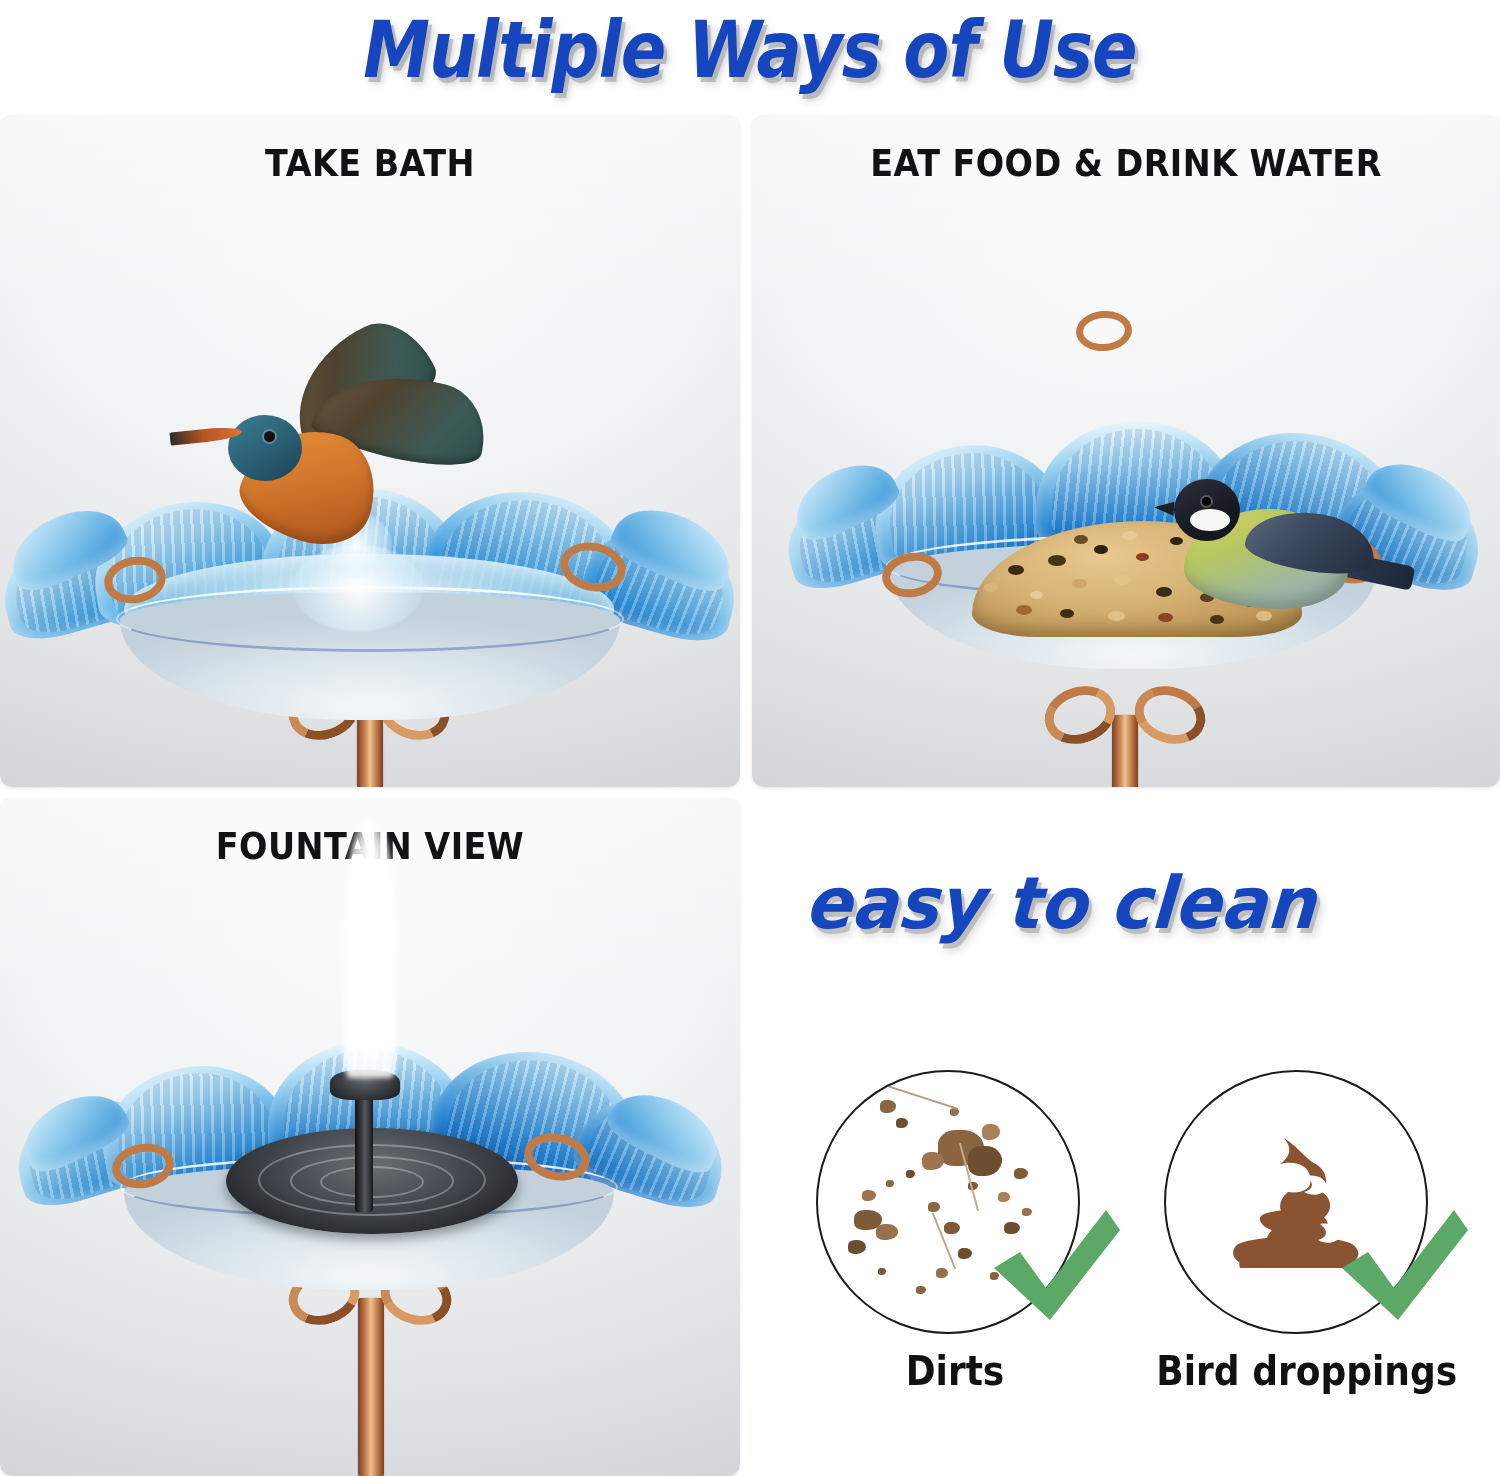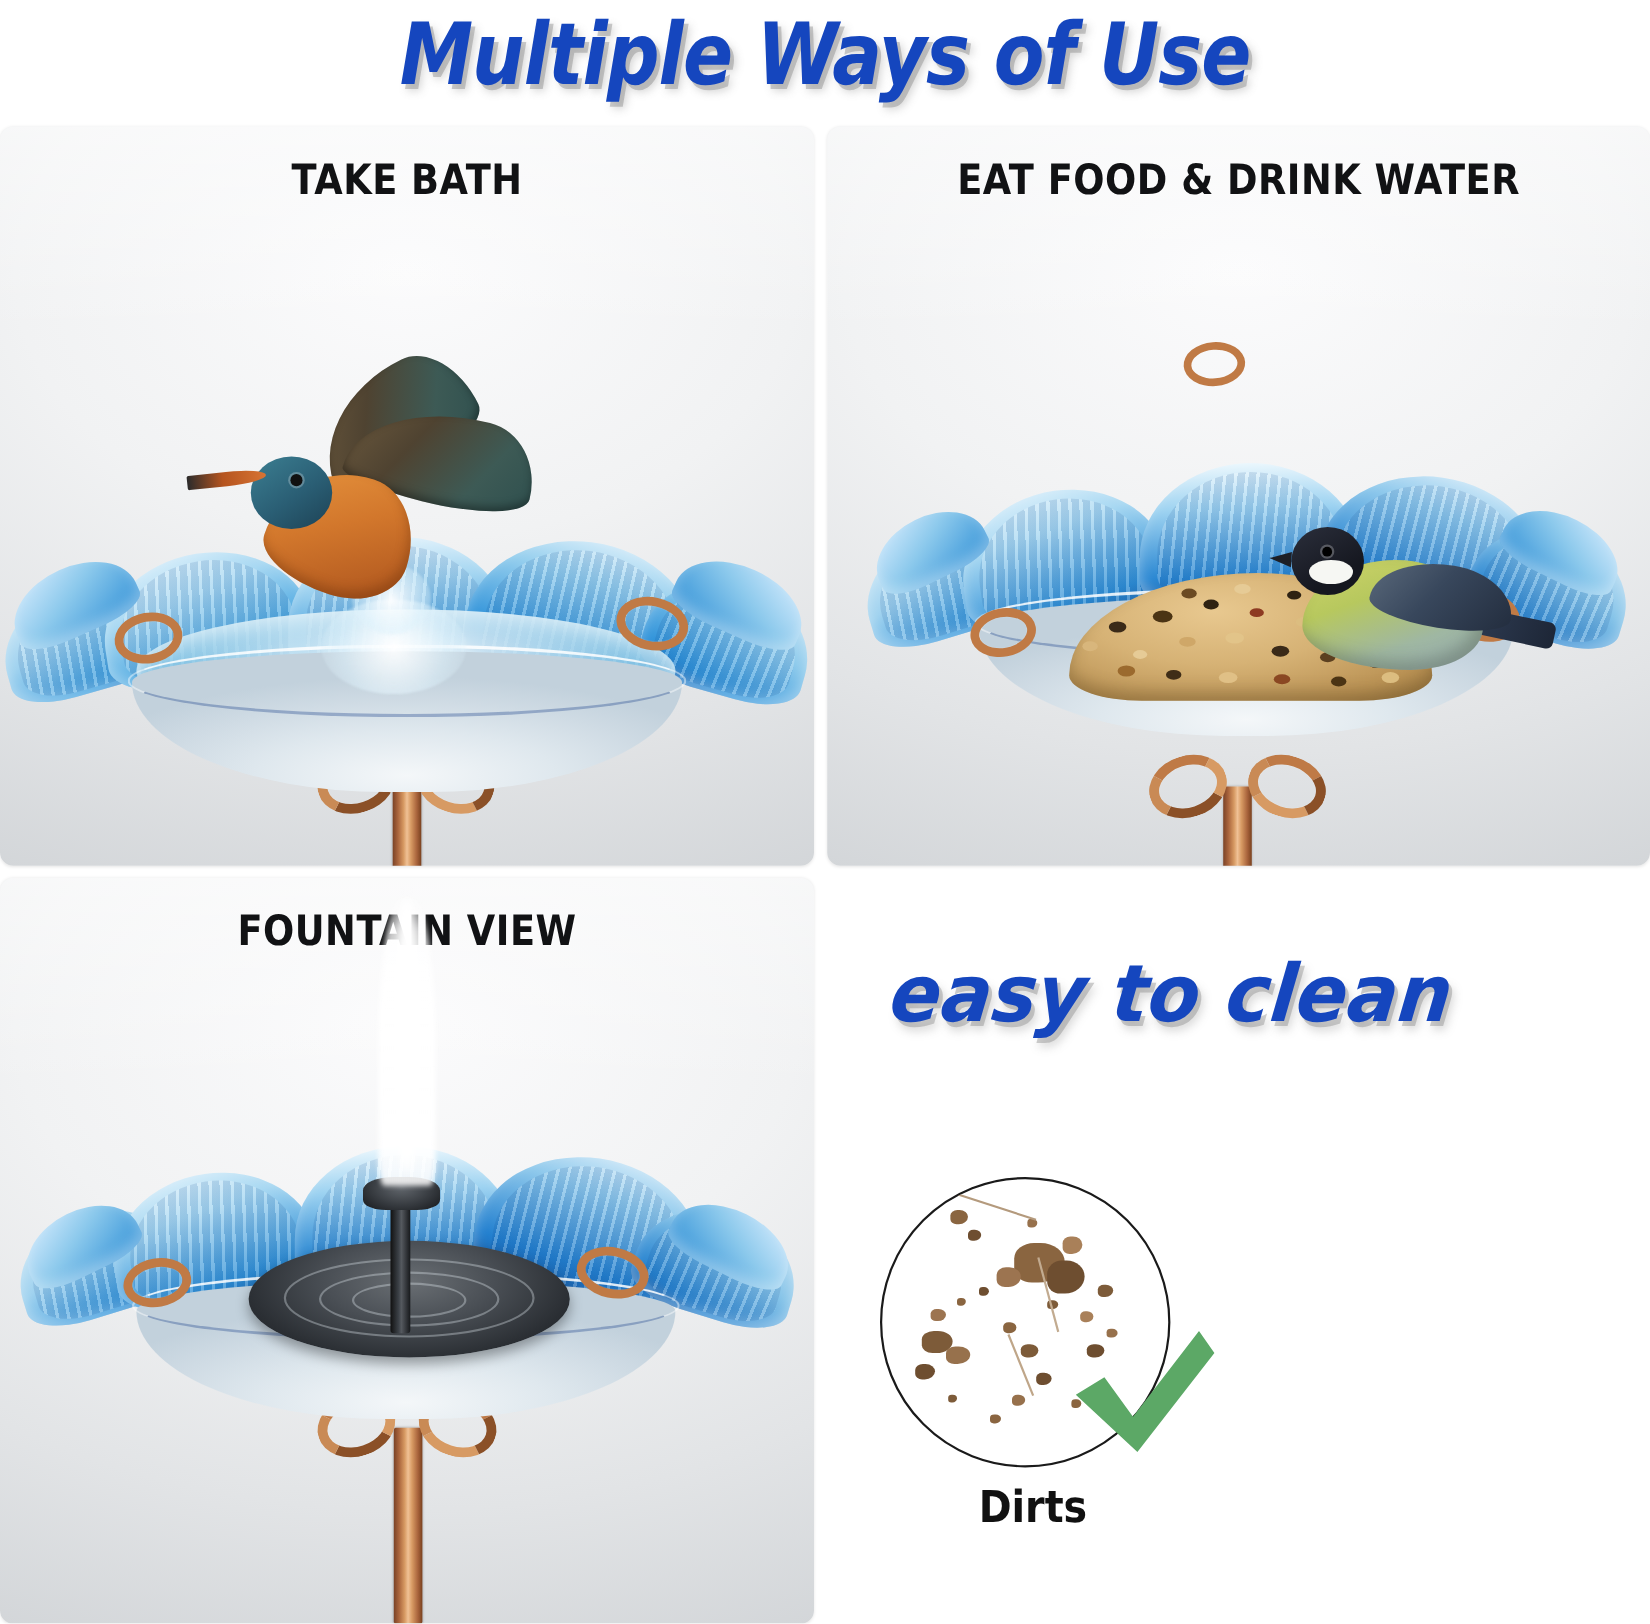--- a/index.html
+++ b/index.html
@@ -515,21 +515,21 @@
       <div class="fountain-ripple" style="left:320px; top:368px; width:104px; height:32px;"></div>
       <div class="fountain-stem" style="left:355px; top:290px; width:18px; height:124px;"></div>
       <div class="fountain-head" style="left:330px; top:272px; width:70px; height:30px;"></div>
     </div>
   </div>
 
   <div id="easy-clean-block">
 
     <div class="script-head" style="left:58px; top:62px;">easy to clean</div>
 
-    <div class="clean-circle-group" style="left:34px; top:272px; width:306px; height:370px;">
+    <div class="clean-circle-group" style="left:50px; top:272px; width:306px; height:370px;">
 
       <div class="clean-circle" style="left:14px; top:0px; width:264px; height:264px;">
 
         <div class="dirt-spot" style="left:120px;top:58px;width:46px;height:36px;background:#8a6540;"></div>
         <div class="dirt-spot" style="left:150px;top:74px;width:34px;height:30px;background:#6e4e30;"></div>
         <div class="dirt-spot" style="left:104px;top:80px;width:22px;height:18px;background:#9c7450;"></div>
         <div class="dirt-spot" style="left:164px;top:52px;width:18px;height:16px;background:#a98059;"></div>
         <div class="dirt-spot" style="left:62px;top:28px;width:16px;height:13px;background:#8a6540;"></div>
         <div class="dirt-spot" style="left:78px;top:46px;width:12px;height:10px;background:#6e4e30;"></div>
         <div class="dirt-spot" style="left:44px;top:118px;width:14px;height:11px;background:#9c7450;"></div>
@@ -557,15 +557,38 @@
         <div style="position:absolute;left:96px;top:168px;width:60px;height:2px;background:#bfa689;transform:rotate(68deg);"></div>
       </div>
 
       <svg class="check-mark" style="left:186px; top:136px;" width="134" height="118" viewBox="0 0 134 118">
         <path d="M6 62 L32 46 L58 82 L118 4 L132 24 L62 114 Z" fill="#5CA866"></path>
       </svg>
 
       <div class="clean-label" style="left:0; top:278px;">Dirts</div>
     </div>
 
+    <div class="clean-circle-group" style="left:388px; top:272px; width:326px; height:370px;">
+
+      <div class="clean-circle" style="left:24px; top:0px; width:264px; height:264px;">
+        <svg class="poop" width="148" height="140" viewBox="0 0 148 140">
+          <path d="M62 6 C72 18 66 26 58 32 C74 28 86 34 88 44 C92 58 78 62 66 60
+                   C54 70 56 84 70 88 C52 92 40 104 46 116 C28 118 14 126 18 136
+                   L130 136 C136 124 122 116 106 114 C116 104 112 92 98 88
+                   C110 82 112 68 100 60 C108 50 104 36 90 30 C80 22 72 12 62 6 Z" fill="#8a5433"></path>
+          <path d="M16 112 C6 120 12 132 28 134 L120 134 C136 132 142 120 130 112
+                   C110 102 38 102 16 112 Z" fill="#8a5433"></path>
+          <path d="M42 82 C60 76 86 76 100 84 C110 90 106 100 92 102
+                   C70 104 46 100 40 92 C36 87 38 84 42 82 Z" fill="#8a5433"></path>
+          <path d="M84 44 C96 42 106 48 104 56 C102 63 90 65 82 60 C90 58 94 52 84 44 Z" fill="#ffffff"></path>
+          <path d="M98 92 C110 90 120 96 118 104 C116 111 104 113 96 108 C104 106 108 100 98 92 Z" fill="#ffffff"></path>
+        </svg>
+      </div>
+
+      <svg class="check-mark" style="left:196px; top:136px;" width="134" height="118" viewBox="0 0 134 118">
+        <path d="M6 62 L32 46 L58 82 L118 4 L132 24 L62 114 Z" fill="#5CA866"></path>
+      </svg>
+
+      <div class="clean-label" style="left:0; top:278px;">Bird droppings</div>
+    </div>
   </div>
 
 </div>
 
 </body></html>

